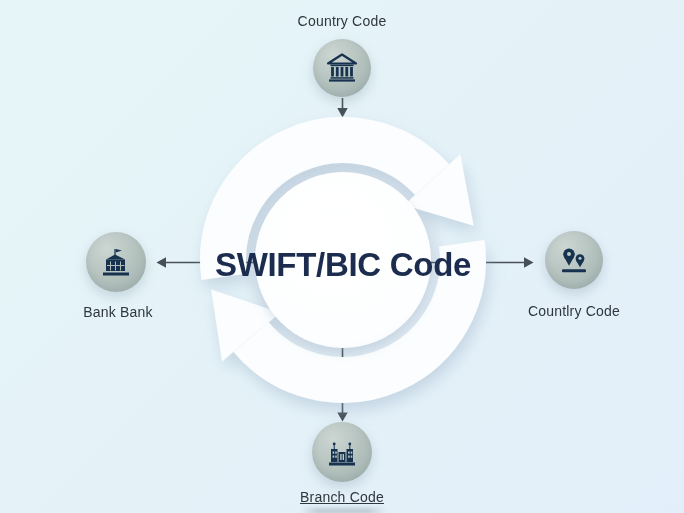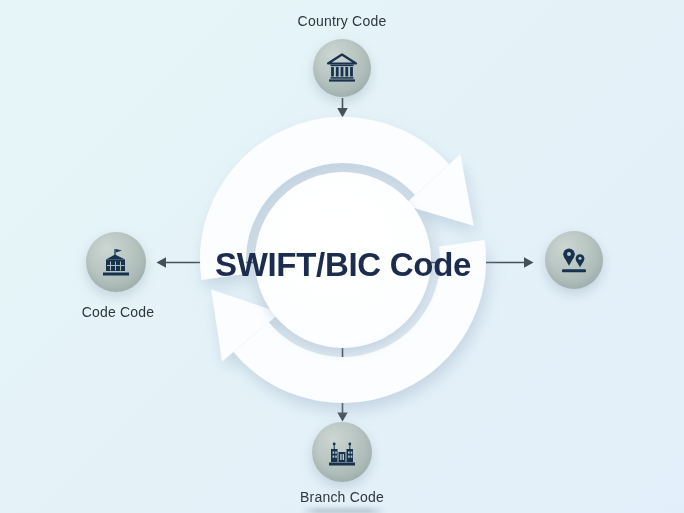--- a/index.html
+++ b/index.html
@@ -117,37 +117,38 @@
         <polygon points="15.6,3 22,4.6 15.6,6.4"></polygon>
       </g>
       <g stroke="#aebbb8" stroke-width="1">
         <line x1="10.5" y1="15.5" x2="10.5" y2="24.5"></line>
         <line x1="15.5" y1="15.5" x2="15.5" y2="24.5"></line>
         <line x1="20.5" y1="15.5" x2="20.5" y2="24.5"></line>
         <line x1="7" y1="19.5" x2="24.5" y2="19.5"></line>
       </g>
     </svg>
   </div>
-  <div class="node-label" style="left:48px;top:304px;">Code Code</div>
+  <div class="node-label" style="left:48px;top:304px;">Bank Bank</div>
 
   <div class="node-circle" style="left:545px;top:231px;width:58px;height:58px;">
     <svg width="32" height="32" viewBox="0 0 32 32">
       <g fill="#16324e">
         <rect x="4" y="25.3" width="24" height="2.9" rx="1"></rect>
         <circle cx="11" cy="10.3" r="5.8"></circle>
         <polygon points="5.9,12.8 16.1,12.8 11,21.8"></polygon>
         <circle cx="22" cy="14.6" r="4.4"></circle>
         <polygon points="18.3,17 25.7,17 22,23.2"></polygon>
       </g>
       <g fill="#bcc8c5">
         <circle cx="11" cy="10" r="2"></circle>
         <circle cx="22" cy="14.3" r="1.5"></circle>
       </g>
     </svg>
   </div>
+  <div class="node-label" style="left:504px;top:303px;">Countlry Code</div>
 
   <div class="node-circle" style="left:312px;top:422px;width:60px;height:60px;">
     <svg width="32" height="32" viewBox="0 0 32 32">
       <g fill="#16324e">
         <rect x="3" y="26.5" width="26" height="3"></rect>
         <rect x="5" y="13" width="6.5" height="13"></rect>
         <rect x="20.5" y="13" width="6.5" height="13"></rect>
         <rect x="12.5" y="16" width="7" height="10"></rect>
         <rect x="7.7" y="9.2" width="1" height="4"></rect>
         <circle cx="8.2" cy="8" r="1.4"></circle>
@@ -161,17 +162,17 @@
         <rect x="9.2" y="19.5" width="1.6" height="2.2"></rect>
         <rect x="22.1" y="15.5" width="1.6" height="2.2"></rect>
         <rect x="24.7" y="15.5" width="1.6" height="2.2"></rect>
         <rect x="22.1" y="19.5" width="1.6" height="2.2"></rect>
         <rect x="24.7" y="19.5" width="1.6" height="2.2"></rect>
         <rect x="14.2" y="18" width="1.4" height="6"></rect>
         <rect x="16.6" y="18" width="1.4" height="6"></rect>
       </g>
     </svg>
   </div>
-  <div class="node-label" style="left:272px;top:489px;">Branch Code</div>
+  <div class="node-label" style="left:272px;top:489px;text-decoration:underline;">Branch Code</div>
 
   <div class="cutoff-smudge"></div>
 
 </div>
 
 </body></html>

